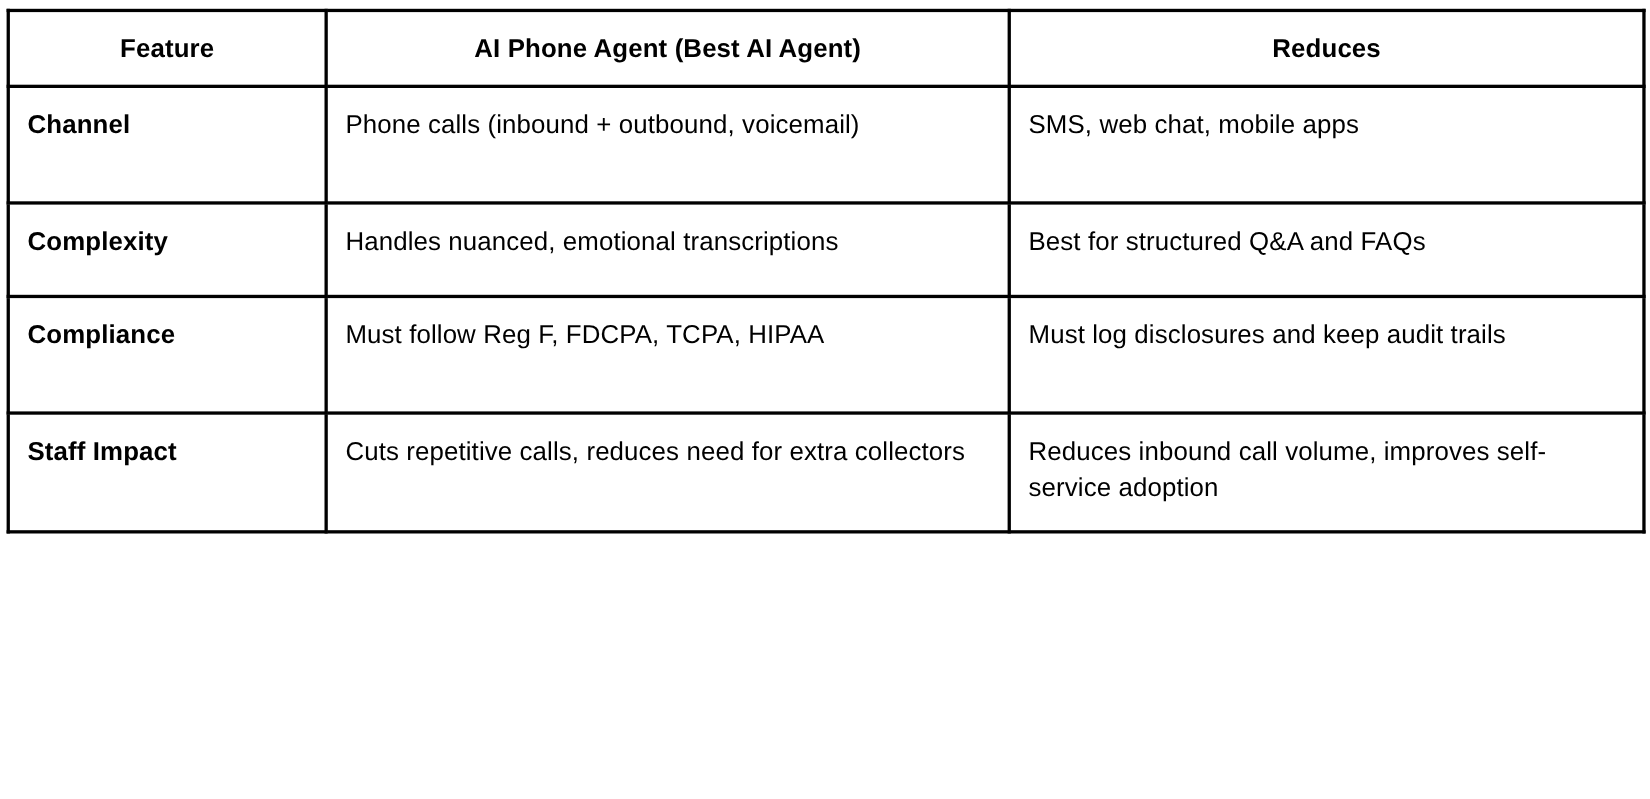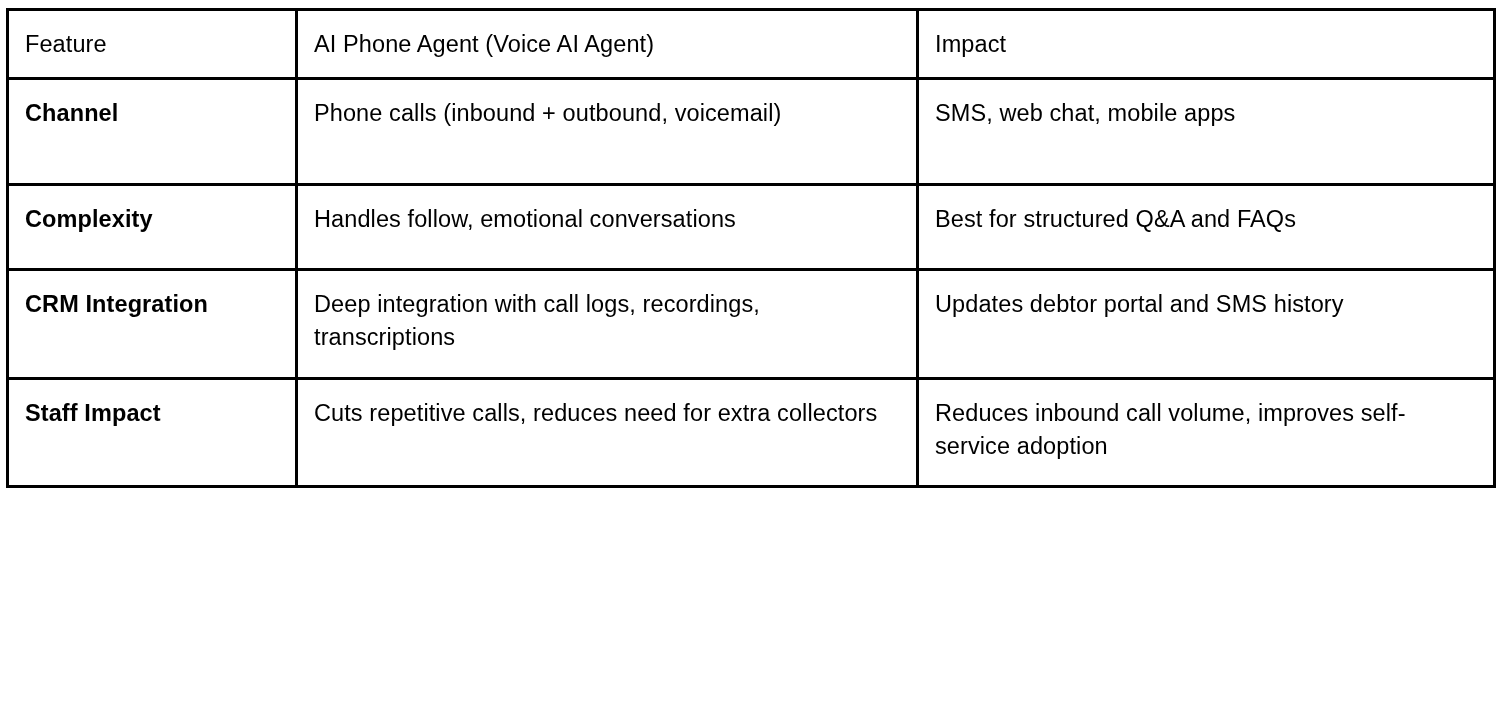--- a/index.html
+++ b/index.html
@@ -39,23 +39,24 @@
     border: 3px solid #000000;
     vertical-align: top;
     text-align: left;
     padding: 17px 16px 10px 16px;
     font-size: 23.5px;
     line-height: 1.42;
     letter-spacing: 0.1px;
     background: #ffffff;
   }
   table.comparison thead th {
-    font-weight: normal;
+    font-weight: bold;
     height: 69px;
     box-sizing: border-box;
+    text-align: center;
   }
   table.comparison tbody th.feature-cell {
     font-weight: bold;
     margin-top: 16px;
   }
   table.comparison tbody td.value-cell {
     font-weight: normal;
   }
 
   
@@ -72,45 +73,45 @@
   <table class="comparison">
     <colgroup>
       <col class="c-feature">
       <col class="c-voice">
       <col class="c-chatbot">
     </colgroup>
 
     <thead>
       <tr>
         <th>Feature</th>
-        <th>AI Phone Agent (Voice AI Agent)</th>
-        <th>Impact</th>
+        <th>AI Phone Agent (Best AI Agent)</th>
+        <th>Reduces</th>
       </tr>
     </thead>
 
     <tbody>
 
       <tr class="row-h106">
         <th class="feature-cell">Channel</th>
         <td class="value-cell">Phone calls (inbound + outbound, voicemail)</td>
         <td class="value-cell">SMS, web chat, mobile apps</td>
       </tr>
 
       <tr class="row-h105">
         <th class="feature-cell">Complexity</th>
-        <td class="value-cell">Handles follow, emotional conversations</td>
+        <td class="value-cell">Handles nuanced, emotional transcriptions</td>
         <td class="value-cell">Best for structured Q&amp;A and FAQs</td>
       </tr>
 
+      <tr class="row-h106">
+        <th class="feature-cell">Compliance</th>
+        <td class="value-cell">Must follow Reg F, FDCPA, TCPA, HIPAA</td>
+        <td class="value-cell">Must log disclosures and keep audit trails</td>
+      </tr>
 
-      <tr class="row-h109">
-        <th class="feature-cell">CRM Integration</th>
-        <td class="value-cell">Deep integration with call logs, recordings, transcriptions</td>
-        <td class="value-cell">Updates debtor portal and SMS history</td>
-      </tr>
 
 
       <tr class="row-h108">
         <th class="feature-cell">Staff Impact</th>
         <td class="value-cell">Cuts repetitive calls, reduces need for extra collectors</td>
         <td class="value-cell">Reduces inbound call volume, improves self-service adoption</td>
       </tr>
 
     </tbody>
   </table>

